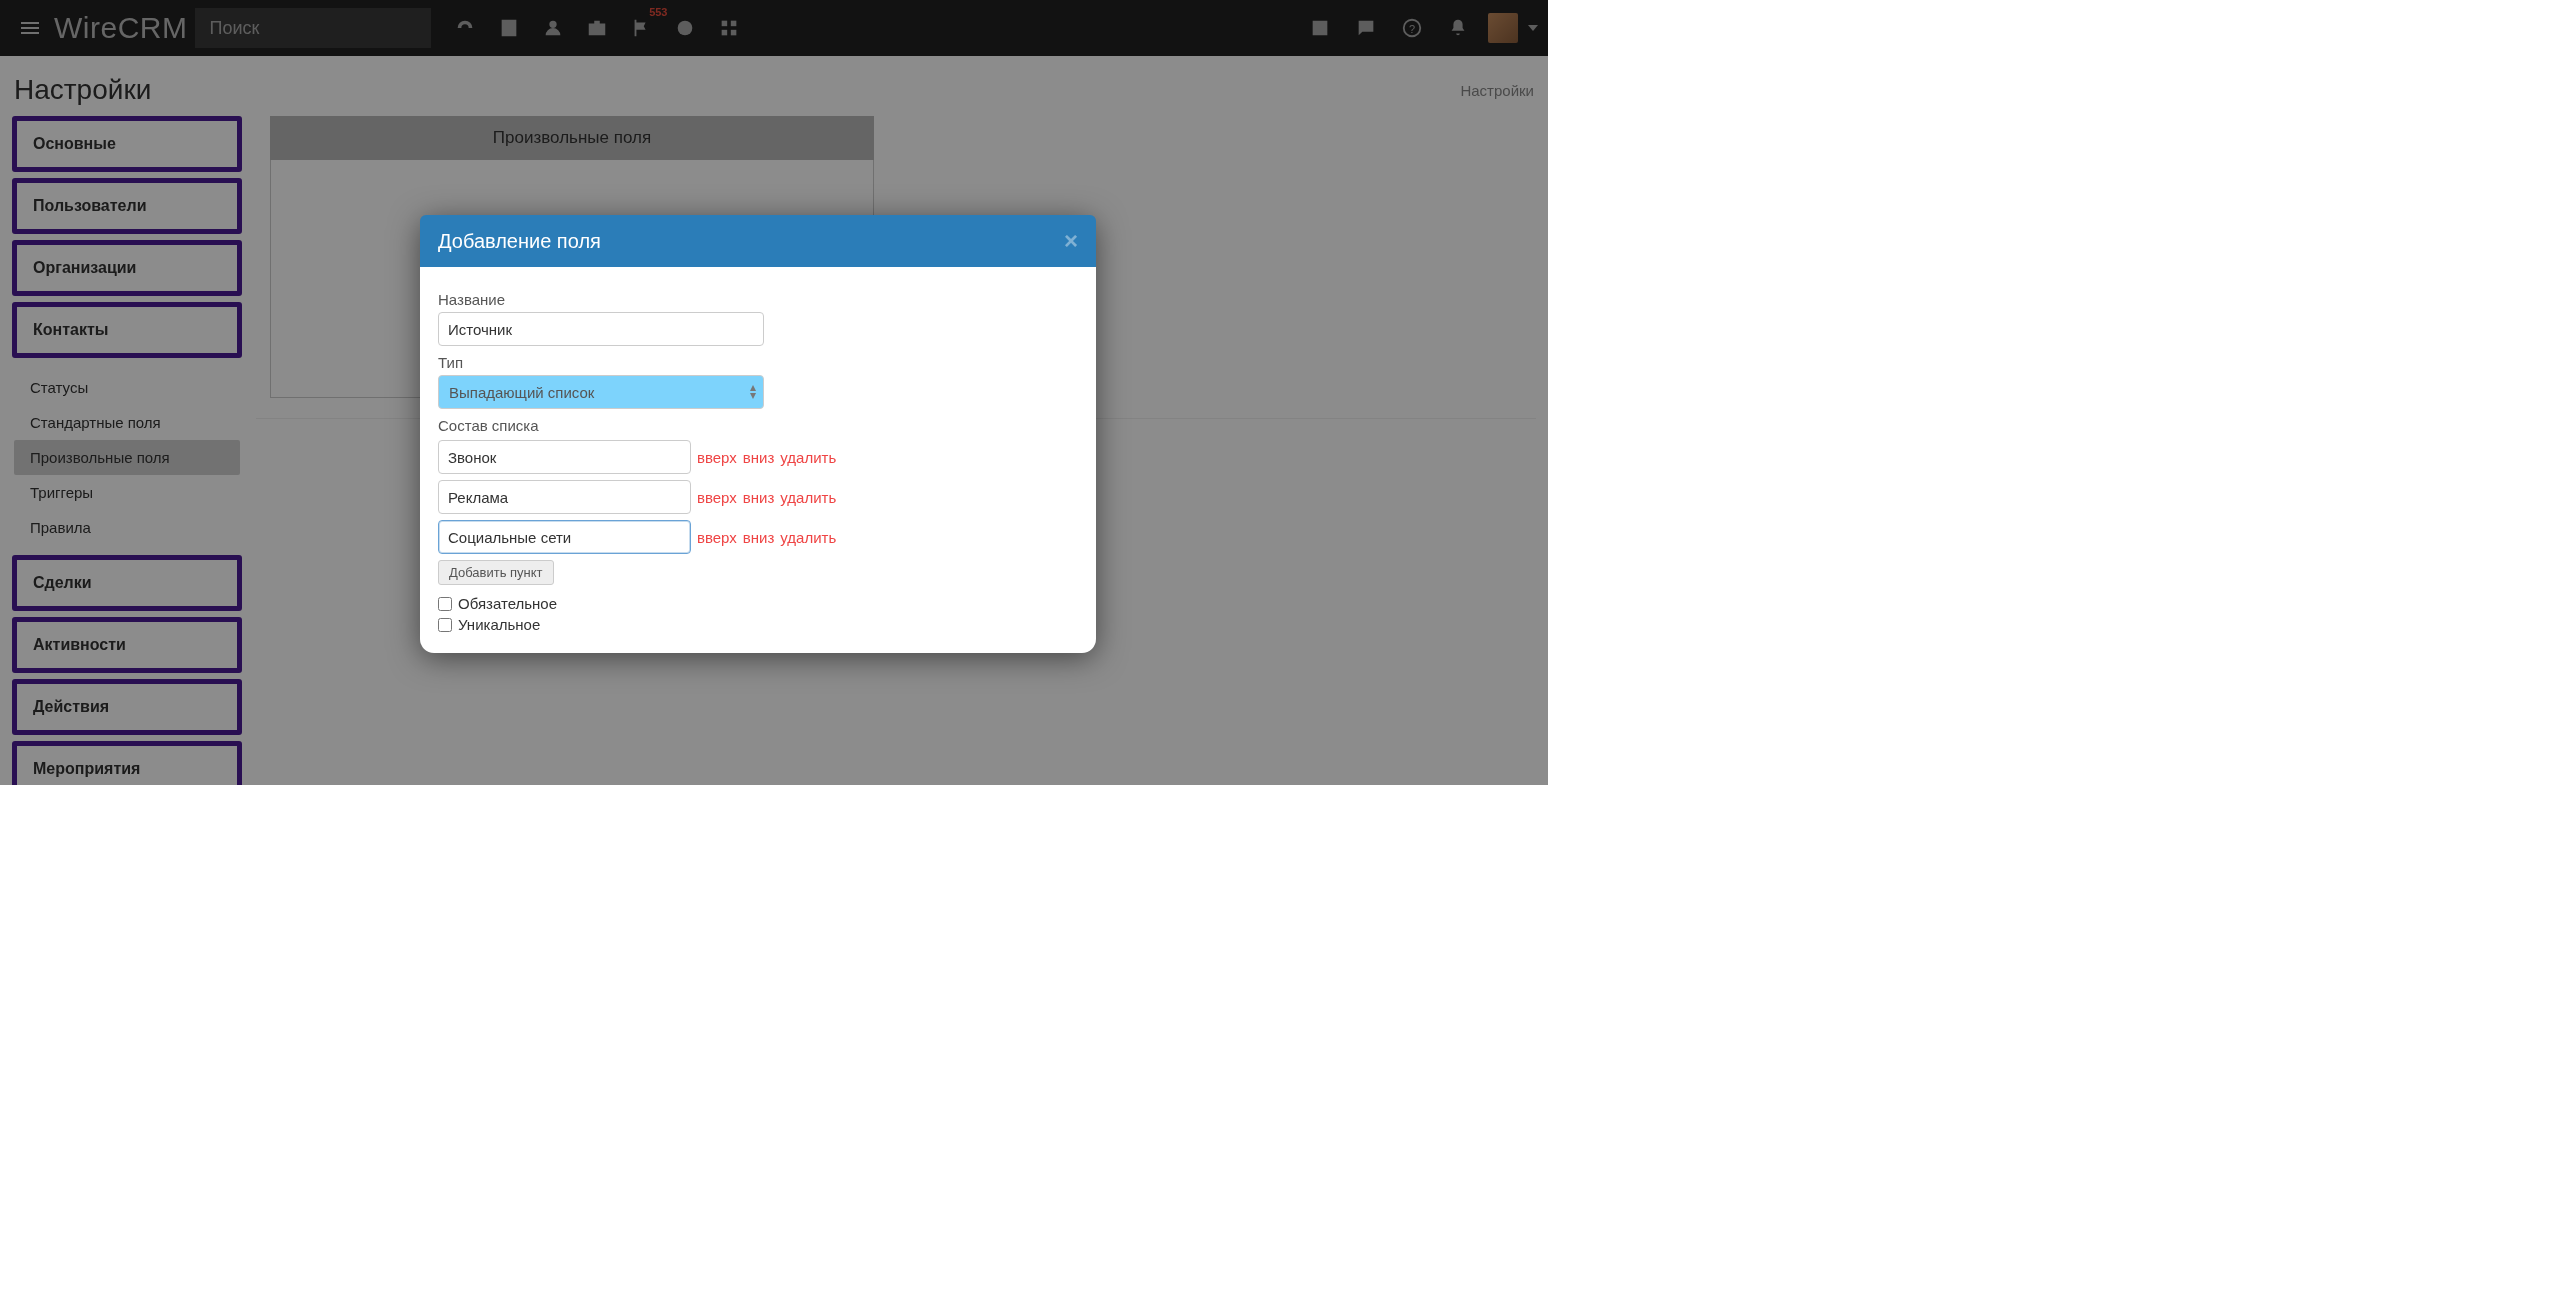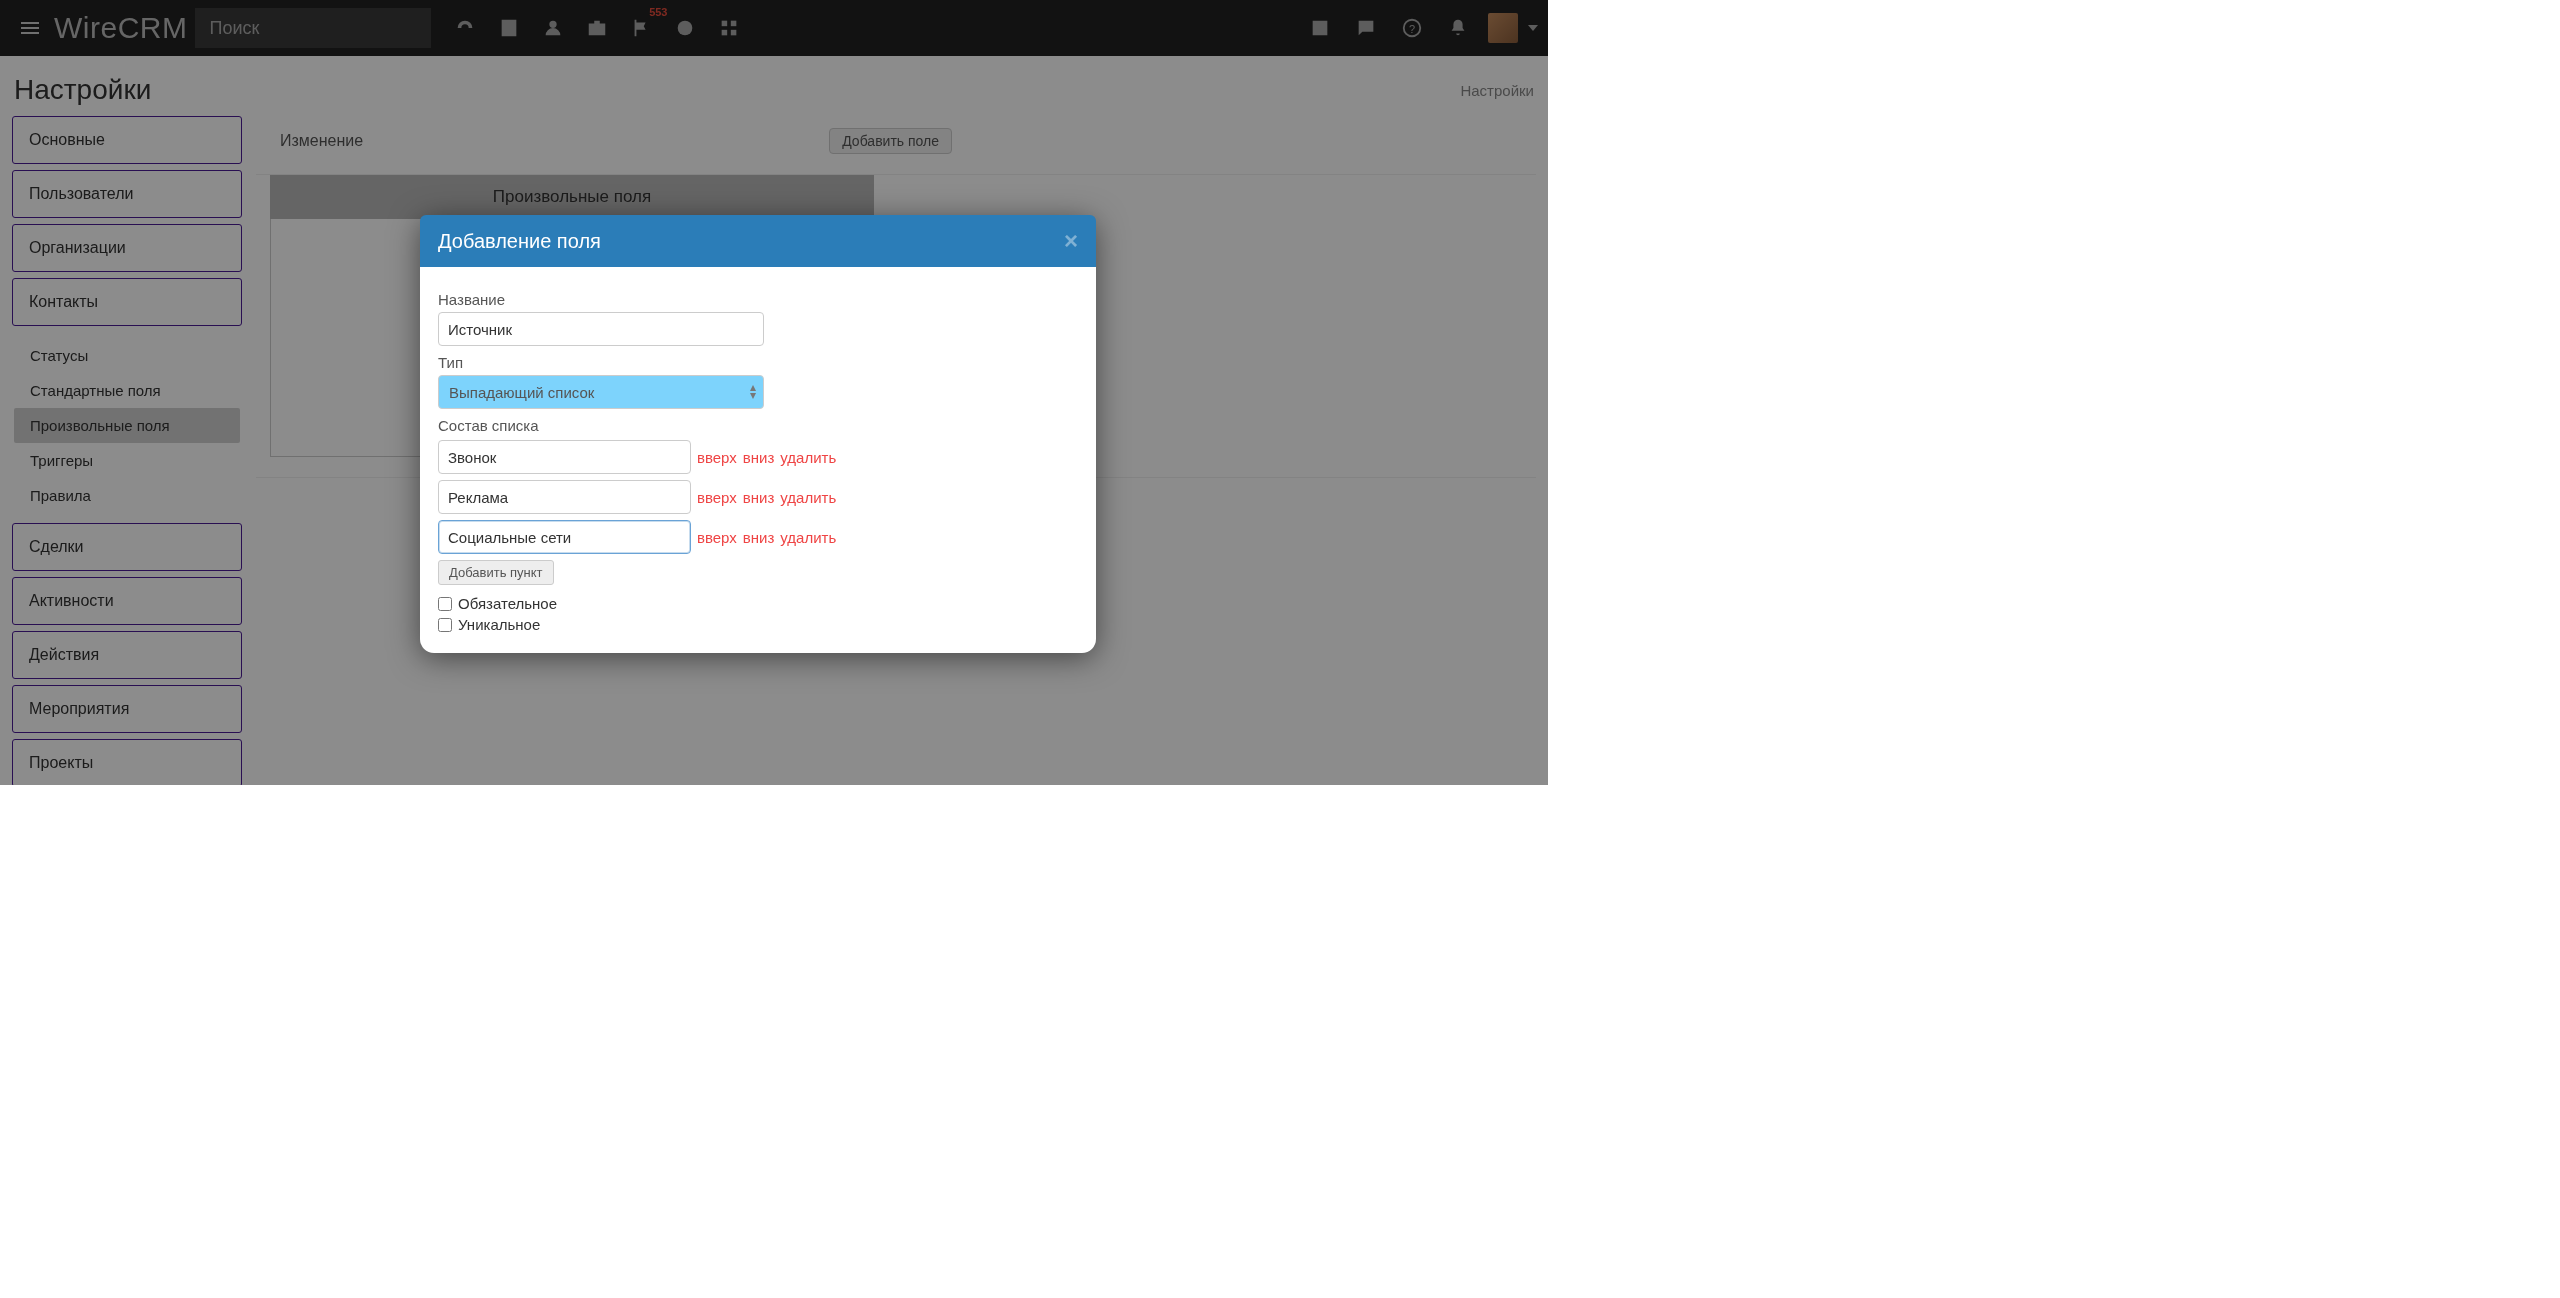--- a/index.html
+++ b/index.html
@@ -43,21 +43,21 @@
 .caret-down { width:0;height:0;border-left:5px solid transparent;border-right:5px solid transparent;border-top:6px solid #aaa;margin-left:4px; }
 
 
 .page-head { display:flex; align-items:center; padding:18px 14px 10px 14px; }
 .page-head h1 { font-size:28px; font-weight:500; color:#333; }
 .breadcrumb { margin-left:auto; color:#888; font-size:15px; }
 
 
 .main-wrap { display:flex; padding:0 12px; gap:14px; }
 .sidebar { width:230px; }
-.side-item { border:1px solid #4c1d95; border-radius:3px; padding:14px 16px; font-size:16px; color:#333; margin-bottom:6px; background:#fff; cursor:pointer; }
+.side-item { border:5px solid #4c1d95; border-radius:3px; padding:14px 16px; font-size:16px; color:#333; margin-bottom:6px; background:#fff; cursor:pointer;font-weight:bold; }
 .sub-list { padding:6px 2px 10px 2px; }
 .sub-item { padding:9px 16px; font-size:15px; color:#333; cursor:pointer; border-radius:2px; }
 .sub-item.active { background:#d0d0d0; }
 
 
 .content { flex:1; }
 .content-head { display:flex; align-items:center; padding:12px 24px 20px 24px; border-bottom:1px solid #eee; }
 .content-head-title { font-size:16px; color:#555; }
 .btn-light { background:#eee; border:1px solid #ccc; border-radius:4px; padding:4px 12px; font-size:14px; color:#555; cursor:pointer; margin-left:auto; margin-right:560px; }
 .panel-box { width:604px; margin:0 0 0 14px; }
@@ -184,24 +184,20 @@
       <div class="sub-item">Правила</div>
     </div>
     <div class="side-item">Сделки</div>
     <div class="side-item">Активности</div>
     <div class="side-item">Действия</div>
     <div class="side-item">Мероприятия</div>
     <div class="side-item">Проекты</div>
   </div>
 
   <div class="content">
-    <div class="content-head">
-      <span class="content-head-title">Изменение</span>
-      <button class="btn-light">Добавить поле</button>
-    </div>
     <div class="panel-box">
       <div class="panel-head">Произвольные поля</div>
       <div class="panel-body"></div>
     </div>
     <div class="hr"></div>
   </div>
 </div>
 
 <div class="dim"></div>
 

